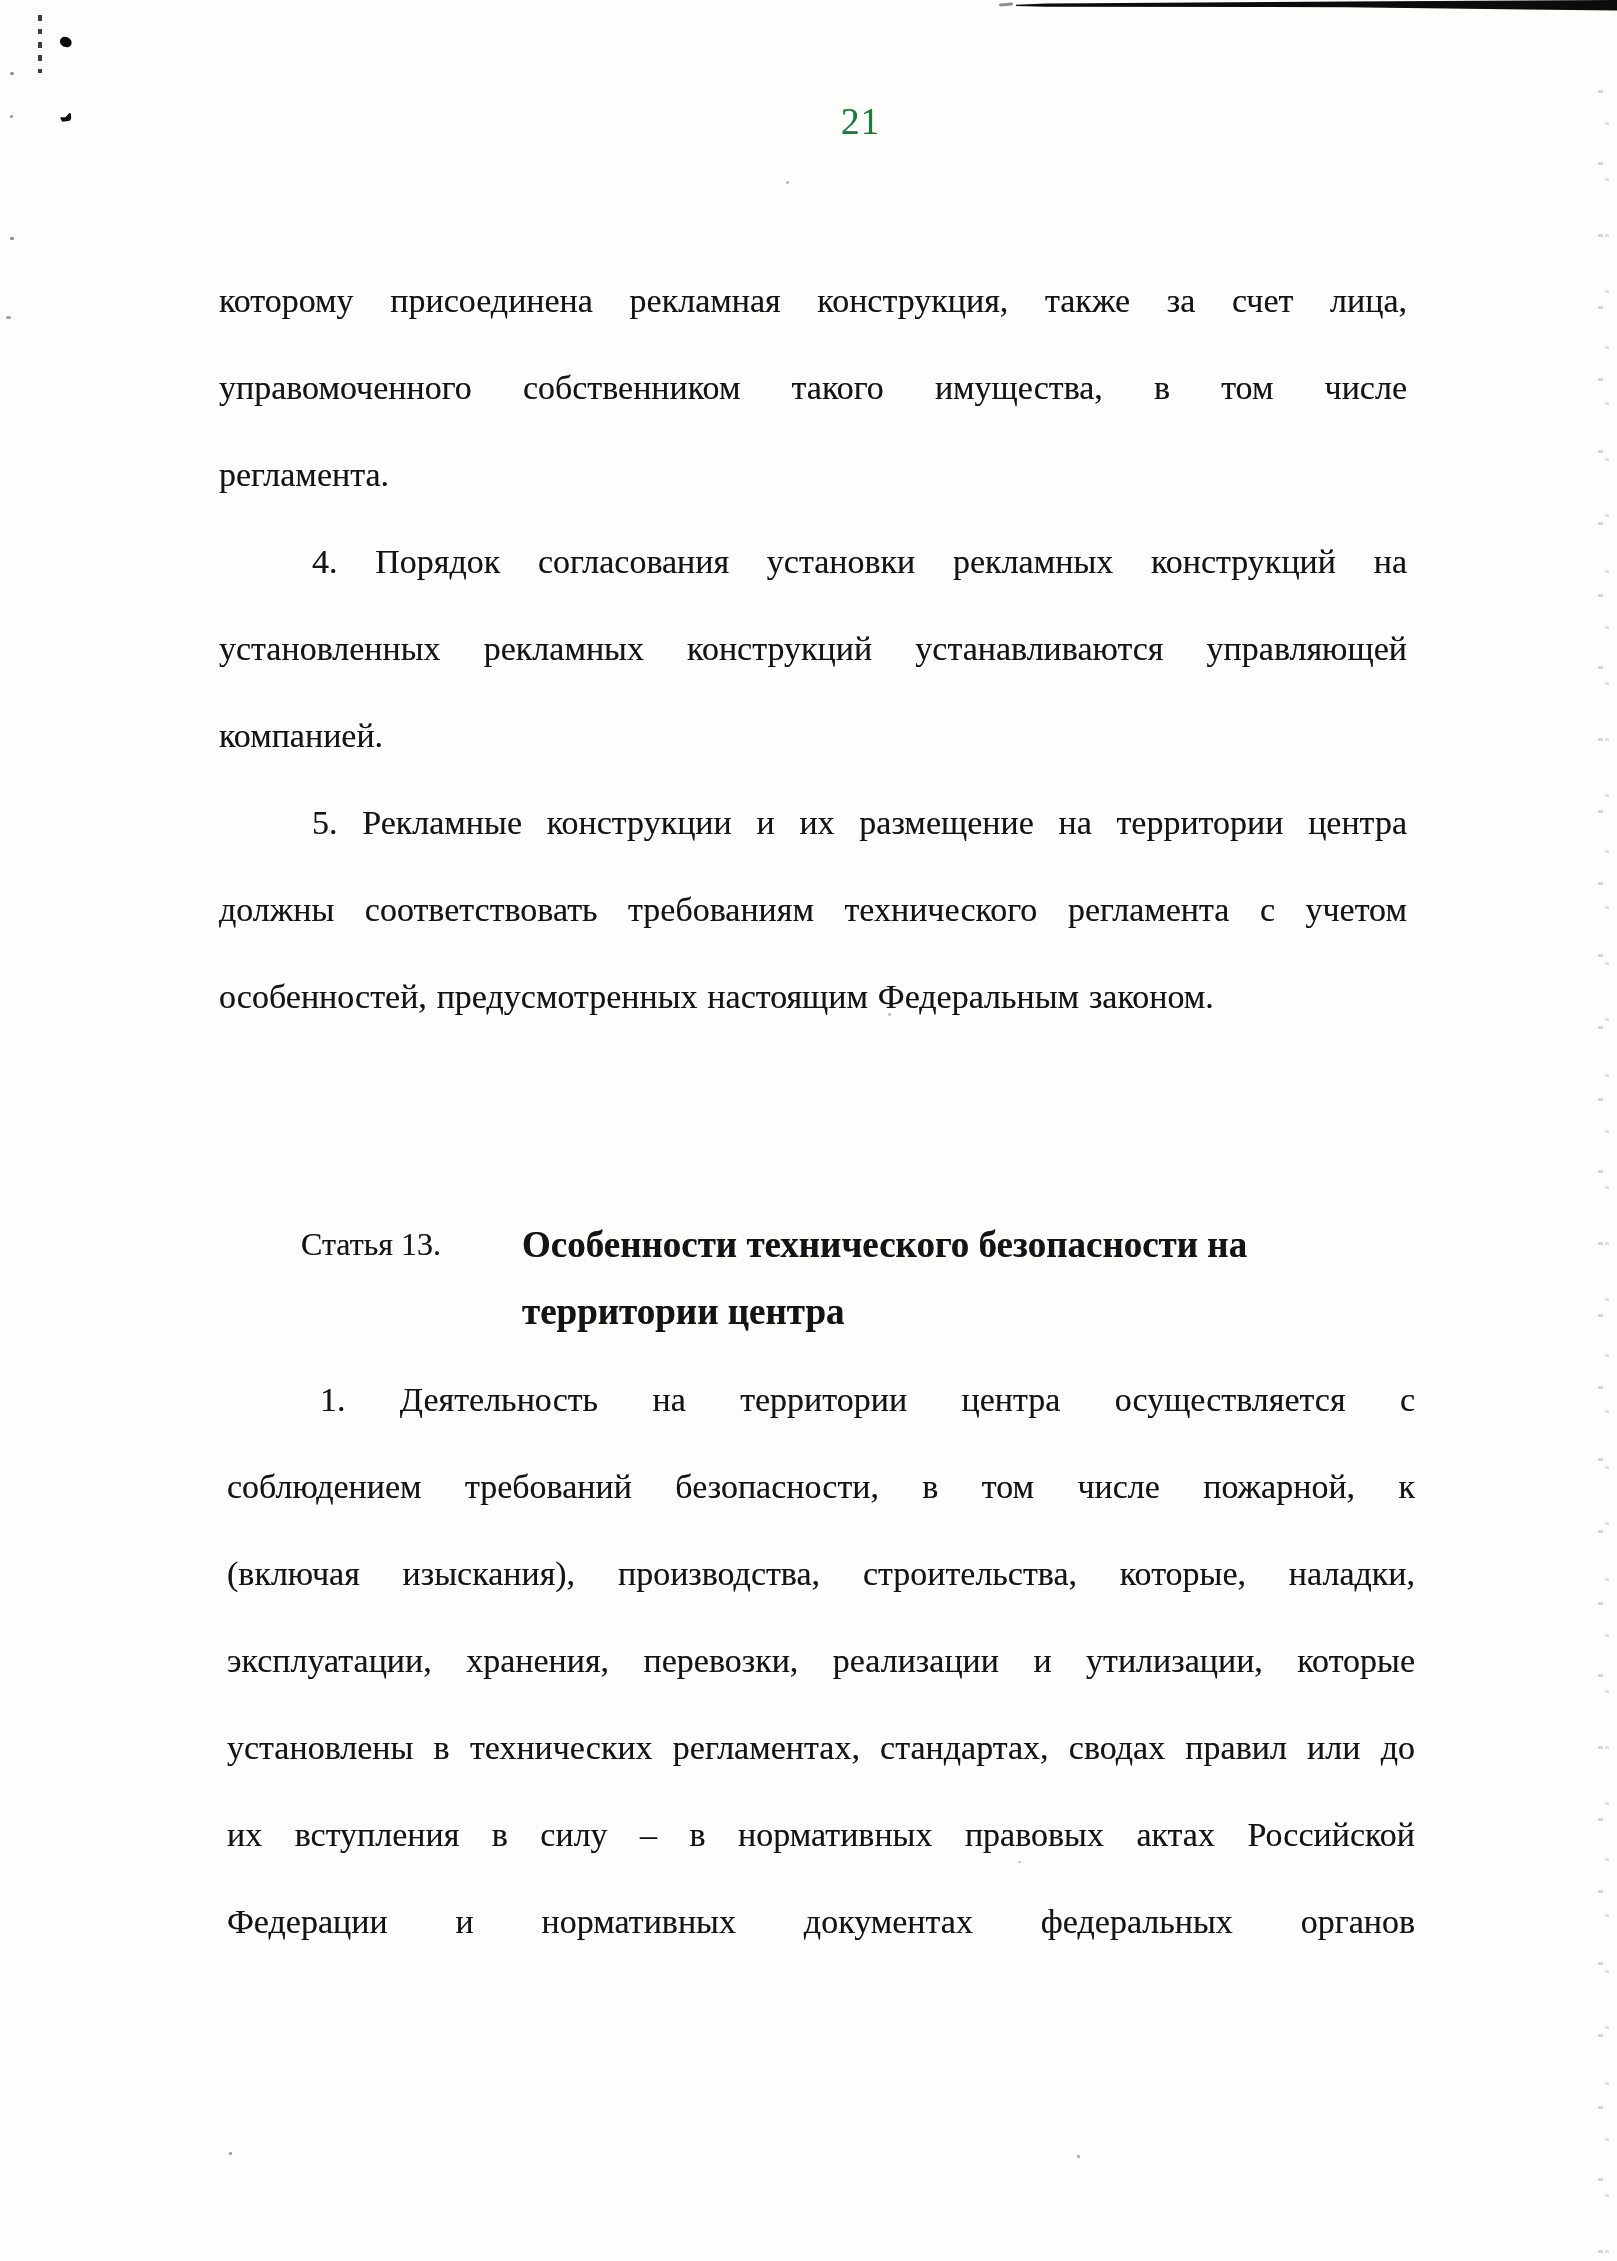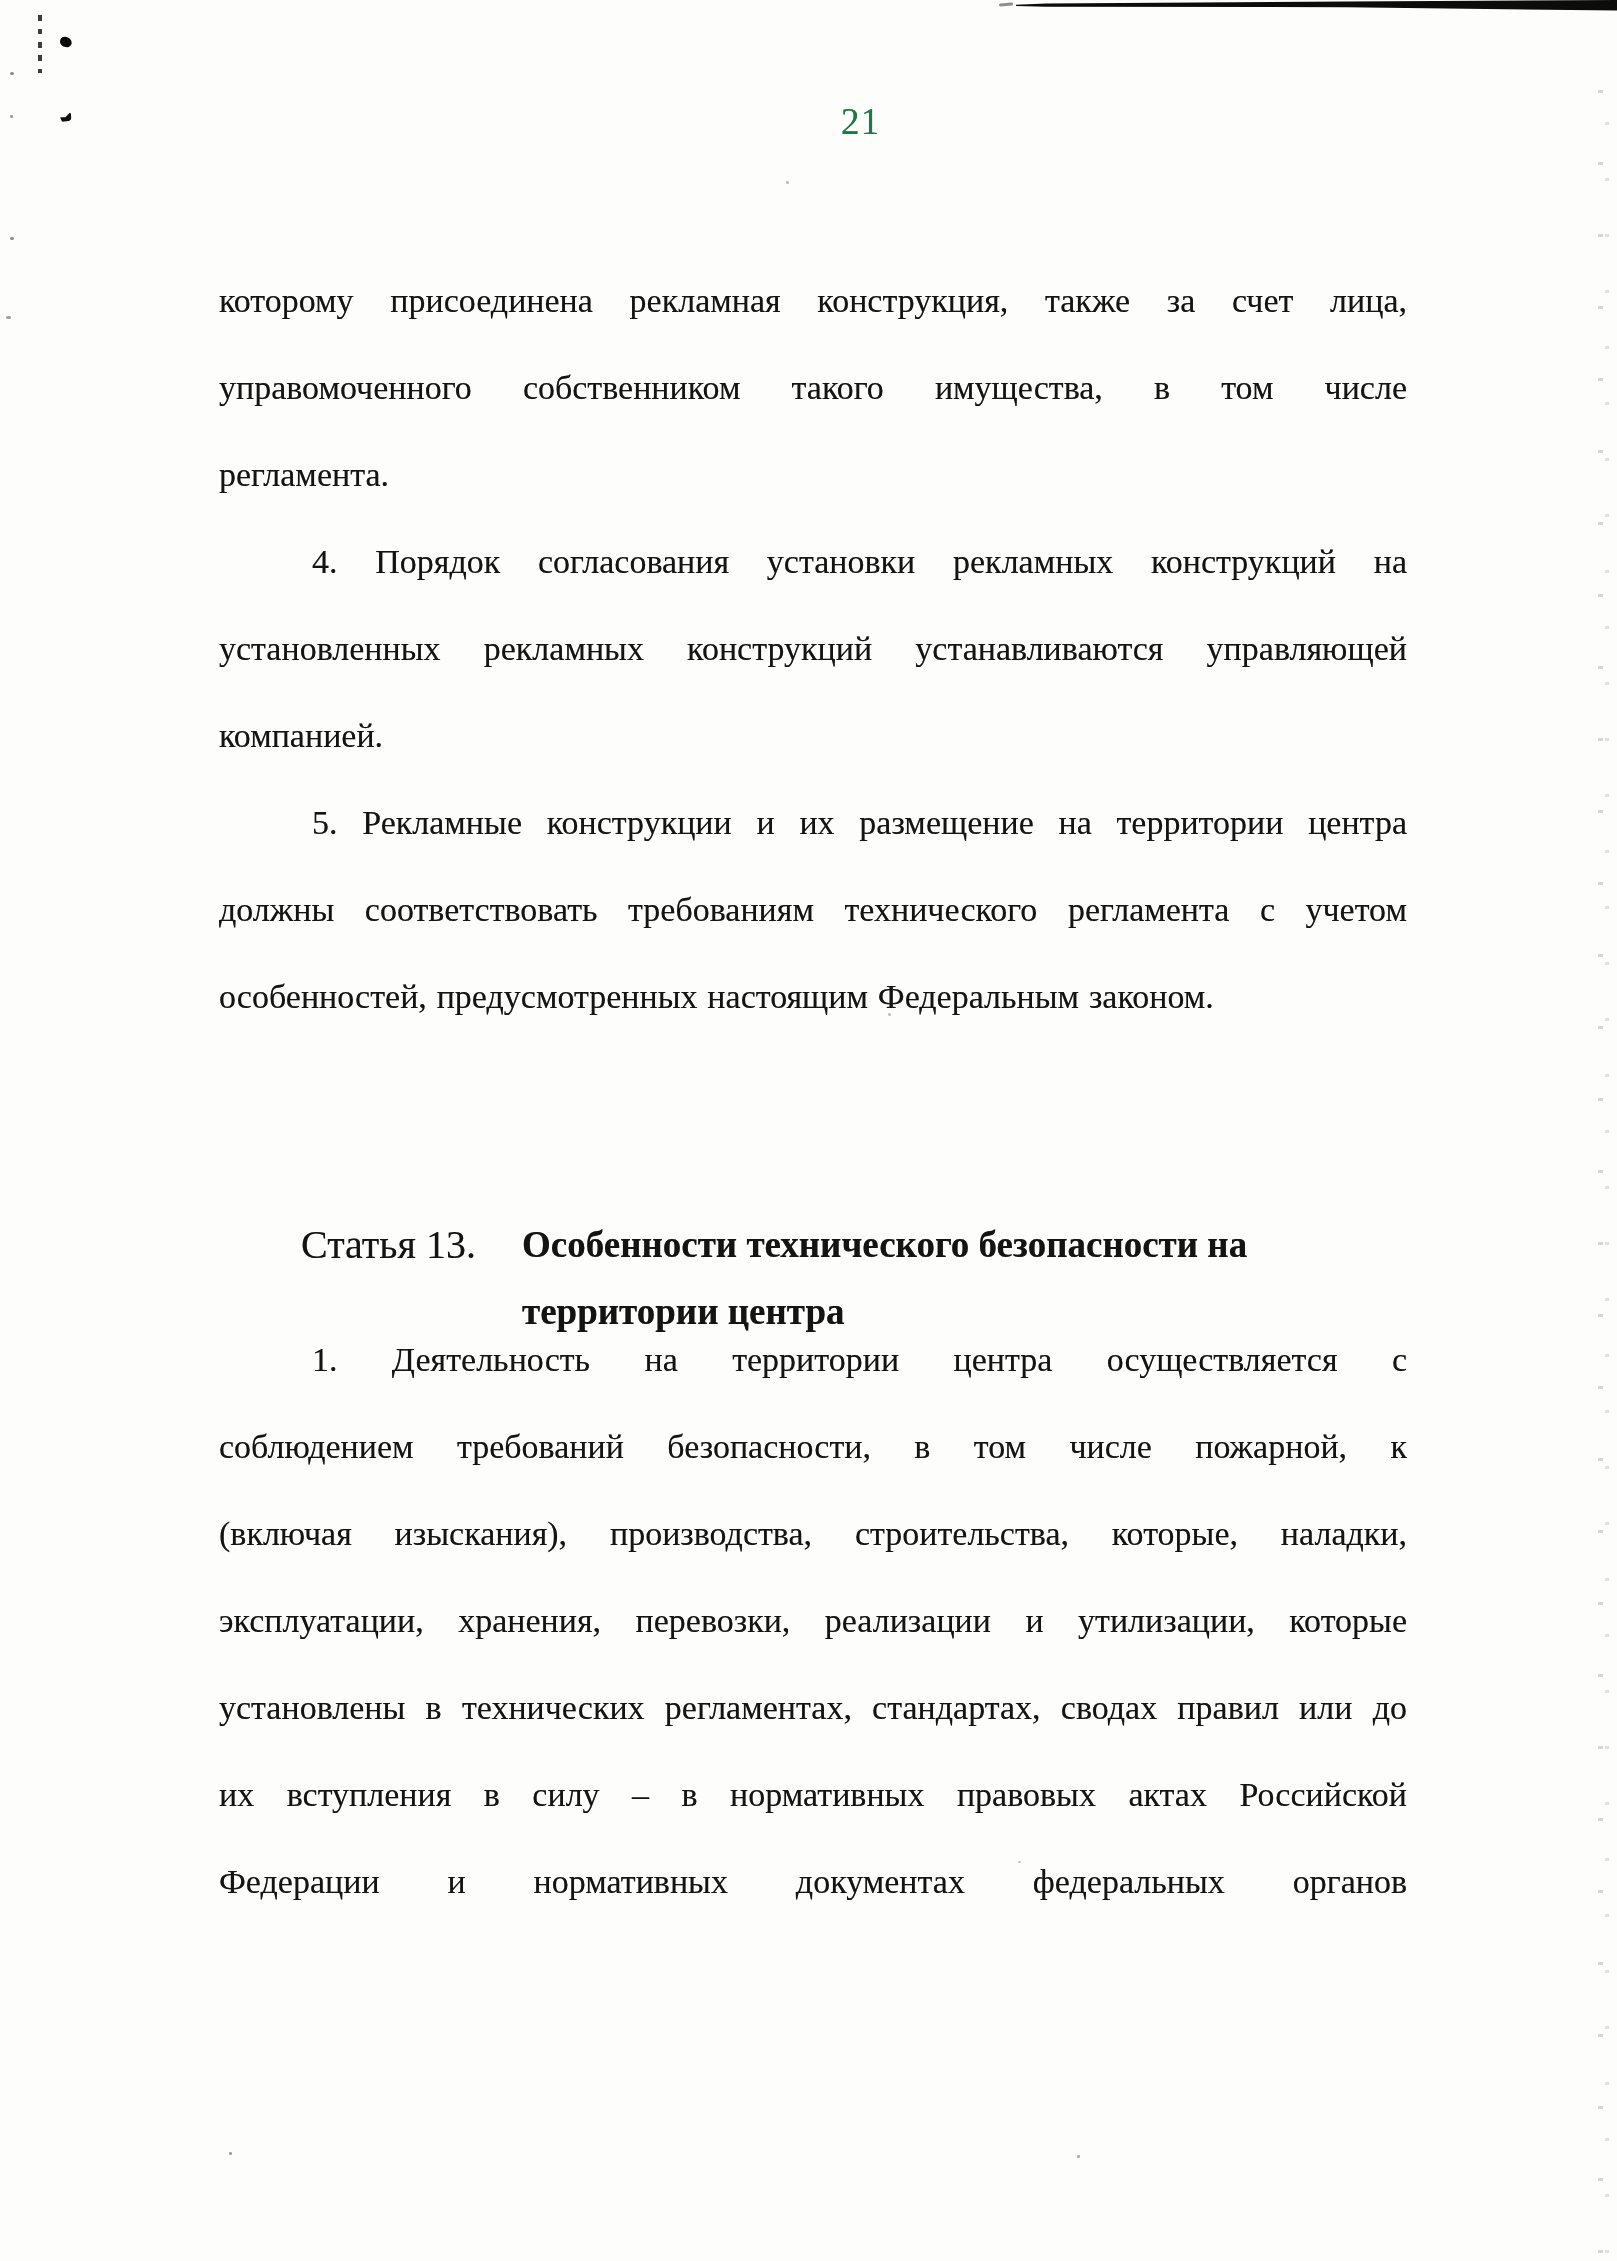--- a/index.html
+++ b/index.html
@@ -20,42 +20,42 @@
     letter-spacing: 1.3px;
     color: #15803d;
     text-shadow: 0 0 0.6px rgba(0,0,0,.5);
   }
 
   .text-block {
     position: absolute;
     left: 219px; width: 1188px;
   }
   .block-a { top: 257px; }
-  .block-b { top: 1316px; }
+  .block-b { top: 1356px; margin-left: 8px; }
 
   .line {
     height: 87px; line-height: 87px;
     font-size: 34px;
     text-align: justify;
     text-align-last: justify;
     white-space: normal;
     word-spacing: 1.3px;
     text-shadow: 0 0 0.6px rgba(0,0,0,.45);
   }
   .line.para-end { text-align-last: left; }
   .line.indent { padding-left: 93px; }
 
   .heading {
     position: absolute;
     left: 219px; top: 1211px; width: 1188px;
   }
   .h-label {
     position: absolute;
     left: 82px; top: 0;
-    font-size: 40px; line-height: 67px;
+    font-size: 32px; line-height: 67px;
     text-shadow: 0 0 0.6px rgba(0,0,0,.45);
   }
   .h-text { margin-left: 303px; }
   .h-line {
     font-weight: bold;
     font-size: 37px; line-height: 67px;
     text-shadow: 0 0 0.6px rgba(0,0,0,.5);
   }
 
   

